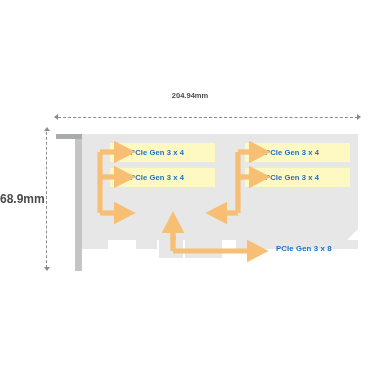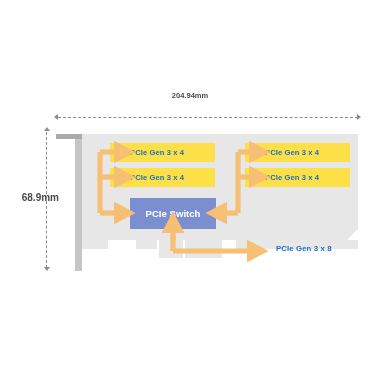--- a/index.html
+++ b/index.html
@@ -52,25 +52,25 @@
     border-right: 4.6px solid #8b8b8b;
   }
   .dim-cap.right {
     left: 357px;
     top: 113.5px;
     border-left: 4.6px solid #8b8b8b;
   }
 
   .dim-left-label {
     position: absolute;
-    left: 15px;
+    left: 0px;
     top: 192px;
     width: 44px;
-    text-align: right;
-    font-size: 10px;
+    text-align: left;
+    font-size: 12px;
     font-weight: bold;
     color: #4a4a4a;
     white-space: nowrap;
   }
   .dim-left-line {
     position: absolute;
     left: 46px;
     top: 132px;
     width: 0px;
     height: 136px;
@@ -137,21 +137,21 @@
   }
   .edge-tab.t1 { left: 81px;  width: 27px;  height: 9px; }
   .edge-tab.t2 { left: 136px; width: 21px;  height: 9px; }
   .edge-tab.t3 { left: 185px; width: 37px;  height: 18px; }
   .edge-tab.t4 { left: 236px; width: 122px; height: 9px; }
   .edge-tab.t5 { left: 159px; width: 24px;  height: 18px; }
 
   
   .port {
     position: absolute;
-    background: #fde047;
+    background: #fef9c3;
     display: flex;
     align-items: center;
   }
   .port-label {
     font-size: 7.6px;
     font-weight: bold;
     color: #1a6fc4;
     white-space: nowrap;
     letter-spacing: 0.1px;
   }
@@ -238,23 +238,20 @@
   <div class="port p2">
     <span class="port-label">PCIe Gen 3 x 4</span>
   </div>
   <div class="port p3">
     <span class="port-label">PCIe Gen 3 x 4</span>
   </div>
   <div class="port p4">
     <span class="port-label">PCIe Gen 3 x 4</span>
   </div>
 
-  <div class="switch-box">
-    <span class="switch-label">PCIe Switch</span>
-  </div>
 
   <div class="ext-label">PCIe Gen 3 x 8</div>
 
   <svg class="arrows" viewBox="0 0 380 380">
     <defs>
       <marker id="ah" markerWidth="4.4" markerHeight="4.4" refX="1.0" refY="2.2" orient="auto">
         <path d="M0,0 L4.2,2.2 L0,4.4 Z" fill="#f7bf73"></path>
       </marker>
     </defs>
 

